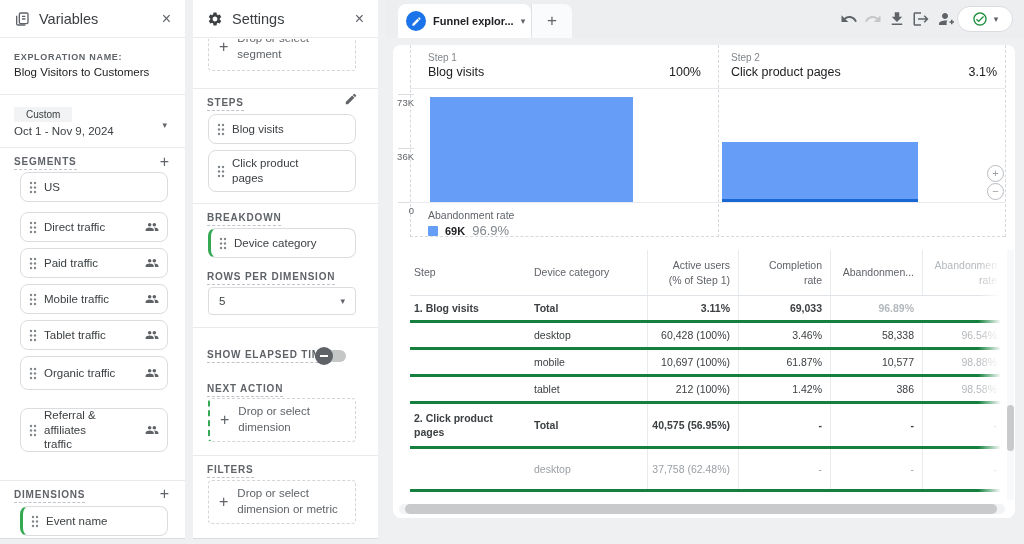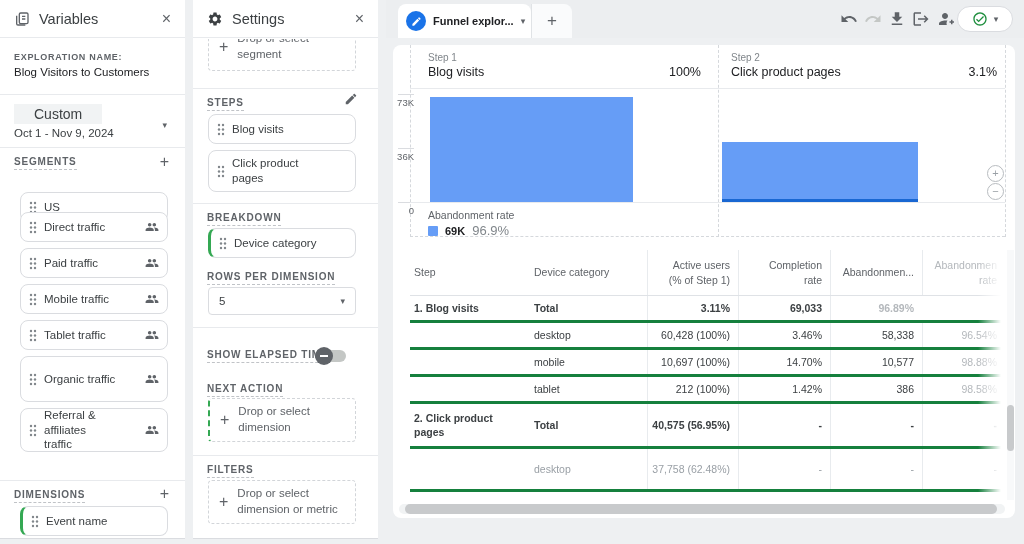--- a/index.html
+++ b/index.html
@@ -15,21 +15,21 @@
   .ptitle{font-size:14.5px;color:#3c4043}
   .close{margin-left:auto;font-size:16px;color:#5f6368;cursor:pointer;line-height:1}
   .caps{font-size:10px;font-weight:700;letter-spacing:.8px;color:#5f6368}
   .caps.dash{border-bottom:1px dashed #c0c3c7;padding-bottom:2px;display:inline-block}
   .divider{position:absolute;left:0;right:0;height:1px;background:#e8eaed}
   .plusbtn{position:absolute;font-size:16px;color:#5f6368;line-height:1;cursor:pointer}
   .card{position:absolute;left:20px;width:148px;box-sizing:border-box;border:1px solid #dadce0;border-radius:8px;background:#fff;display:flex;align-items:center;padding:0 8px;gap:7px;height:30px}
   .card .lbl{font-size:11.5px;color:#3c4043;line-height:1.3;flex:1}
   .card .gi{margin-left:auto;display:flex}
   .gleft{border-left:3px solid #34a853}
-  .chip{display:inline-block;background:#f1f3f4;border-radius:0;font-size:14px;color:#3c4043;padding:2px 20px}
+  .chip{display:inline-block;background:#f1f3f4;border-radius:0;font-size:10px;color:#3c4043;padding:2px 12px}
   .dateval{font-size:11.5px;color:#3c4043}
   .caret{color:#5f6368;font-size:9px}
   .dropbox{position:absolute;left:15px;width:148px;box-sizing:border-box;border:1px dashed #d2d5d9;border-radius:4px;display:flex;align-items:center;gap:9px;padding:4px 10px;color:#5f6368;font-size:11.5px;line-height:1.35;background:#fff}
   .gdash{border-left:2px dashed #34a853}
   .selbox{position:absolute;left:15px;width:148px;height:28px;box-sizing:border-box;border:1px solid #dadce0;border-radius:4px;display:flex;align-items:center;padding:0 10px;font-size:11.5px;color:#3c4043;background:#fff}
   .selbox .caret{margin-left:auto}
   .toggle{position:absolute;width:28px;height:12px;border-radius:7px;background:#c4c7c5}
   .knob{position:absolute;left:-3px;top:-3px;width:18px;height:18px;border-radius:50%;background:#5f6368;display:flex;align-items:center;justify-content:center}
   .knob::after{content:"";width:8px;height:2px;background:#fff}
   
@@ -102,21 +102,21 @@
   <div class="abs" style="left:14px;top:104px" data-name="date-range-picker">
     <span class="chip" data-name="date-preset-chip">Custom</span>
     <div class="dateval" style="margin-top:3px" data-name="date-range-value">Oct 1 - Nov 9, 2024</div>
   </div>
   <span class="abs caret" style="right:18px;top:120px" data-name="caret-down-icon">▾</span>
   <div class="divider" style="top:147px" data-name="divider"></div>
 
   <span class="abs caps dash" style="left:14px;top:156px" data-name="segments-label">SEGMENTS</span>
   <span class="plusbtn" style="right:16px;top:154px" data-name="add-segment-button">+</span>
 
-  <div class="card" style="top:192px" data-name="segment-card-us">
+  <div class="card" style="top:172px" data-name="segment-card-us">
     <span data-name="drag-handle-icon">
         <svg width="8" height="13" viewBox="0 0 8 13">
           <g fill="#80868b">
             <circle cx="2" cy="2" r="1.2"></circle>
             <circle cx="6" cy="2" r="1.2"></circle>
             <circle cx="2" cy="6.5" r="1.2"></circle>
             <circle cx="6" cy="6.5" r="1.2"></circle>
             <circle cx="2" cy="11" r="1.2"></circle>
             <circle cx="6" cy="11" r="1.2"></circle>
           </g>
@@ -197,21 +197,21 @@
           </g>
         </svg>
       </span>
     <span class="lbl" data-name="segment-label">Tablet traffic</span>
     <span class="gi" data-name="people-icon">
         <svg width="14" height="14" viewBox="0 0 24 24" fill="#5f6368">
           <path d="M16 11c1.66 0 2.99-1.34 2.99-3S17.66 5 16 5s-3 1.34-3 3 1.34 3 3 3zm-8 0c1.66 0 2.99-1.34 2.99-3S9.66 5 8 5 5 6.34 5 8s1.34 3 3 3zm0 2c-2.33 0-7 1.17-7 3.5V19h14v-2.5c0-2.33-4.67-3.5-7-3.5zm8 0c-.29 0-.62.02-.97.05 1.16.84 1.97 1.97 1.97 3.45V19h6v-2.5c0-2.33-4.67-3.5-7-3.5z"></path>
         </svg>
       </span>
   </div>
-  <div class="card" style="top:356px;height:46px" data-name="segment-card-organic-traffic">
+  <div class="card" style="top:356px;height:34px" data-name="segment-card-organic-traffic">
     <span data-name="drag-handle-icon">
         <svg width="8" height="13" viewBox="0 0 8 13">
           <g fill="#80868b">
             <circle cx="2" cy="2" r="1.2"></circle>
             <circle cx="6" cy="2" r="1.2"></circle>
             <circle cx="2" cy="6.5" r="1.2"></circle>
             <circle cx="6" cy="6.5" r="1.2"></circle>
             <circle cx="2" cy="11" r="1.2"></circle>
             <circle cx="6" cy="11" r="1.2"></circle>
           </g>
@@ -493,21 +493,21 @@
     <div class="nw">desktop</div>
     <div class="r bl nw">60,428 (100%)</div>
     <div class="r bl nw">3.46%</div>
     <div class="r bl nw">58,338</div>
     <div class="r bl nw fadecol">96.54%</div>
   </div>
   <div class="tgrid rowline" style="top:305px;height:27px" data-name="table-row">
     <div class="nw"></div>
     <div class="nw">mobile</div>
     <div class="r bl nw">10,697 (100%)</div>
-    <div class="r bl nw">14.70%</div>
+    <div class="r bl nw">61.87%</div>
     <div class="r bl nw">10,577</div>
     <div class="r bl nw fadecol">98.88%</div>
   </div>
   <div class="tgrid rowline" style="top:332px;height:27px" data-name="table-row">
     <div class="nw"></div>
     <div class="nw">tablet</div>
     <div class="r bl nw">212 (100%)</div>
     <div class="r bl nw">1.42%</div>
     <div class="r bl nw">386</div>
     <div class="r bl nw fadecol">98.58%</div>

